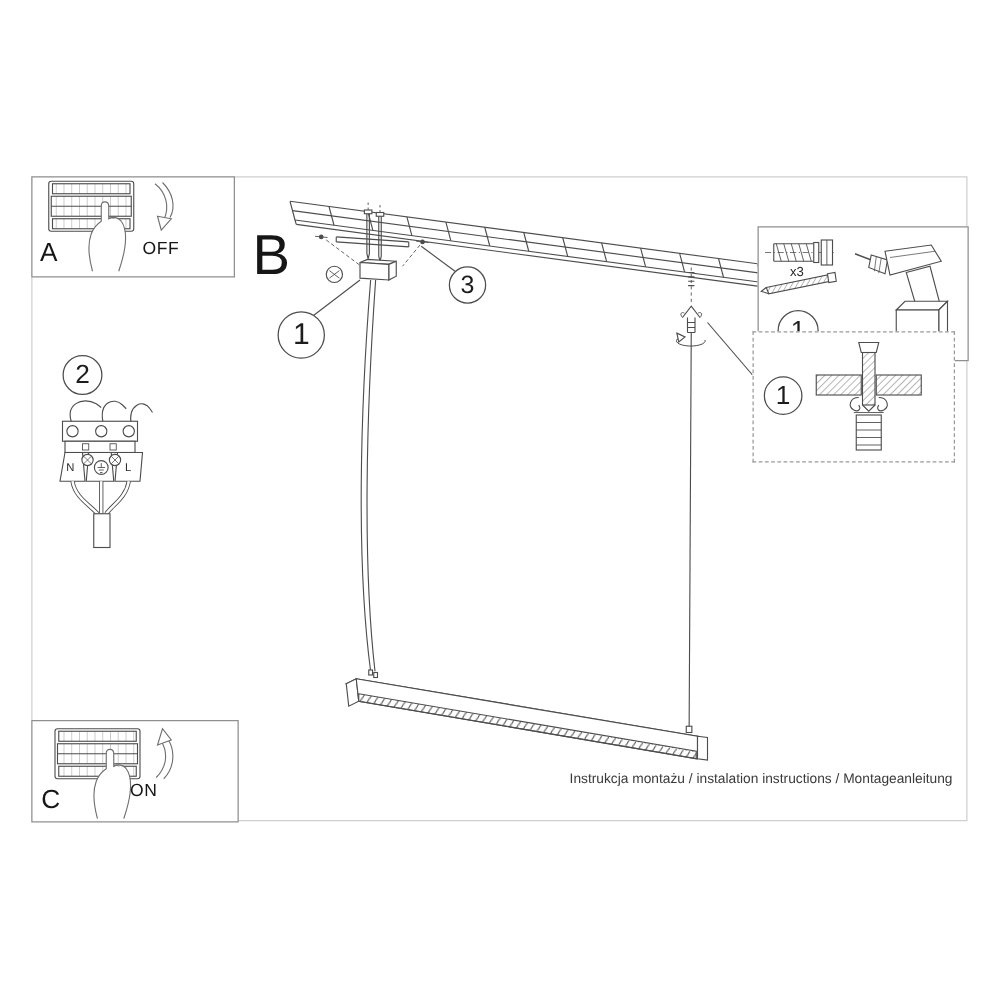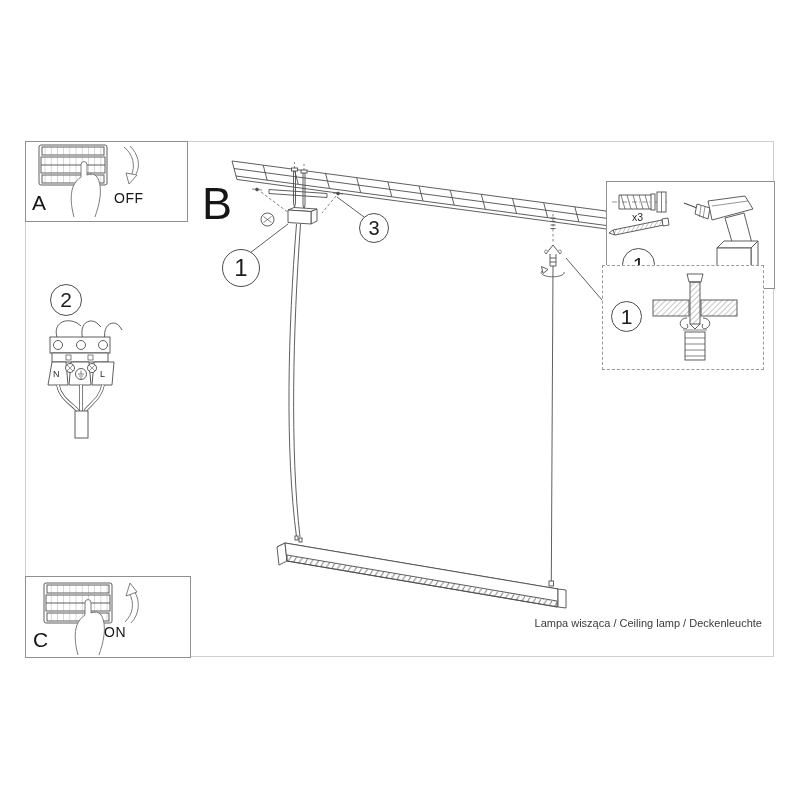--- a/index.html
+++ b/index.html
@@ -305,14 +305,14 @@
         <path d="M80,64 H104" stroke-width="0.7"></path>
         <rect x="82" y="66" width="20" height="28" fill="#fff"></rect>
         <path d="M82,72 H102 M82,78 H102 M82,84 H102 M82,90 H102" stroke-width="0.7"></path>
       </g>
     </g>
   </svg>
   <div class="abs callout c1-detail">1</div>
 </div>
 
 <div class="abs footer-text">
-  <div>Lampa wisząca / Ceiling lamp / Deckenleuchte</div>
+  <div>Instrukcja montażu / instalation instructions / Montageanleitung</div>
 </div>
 
 </body></html>

